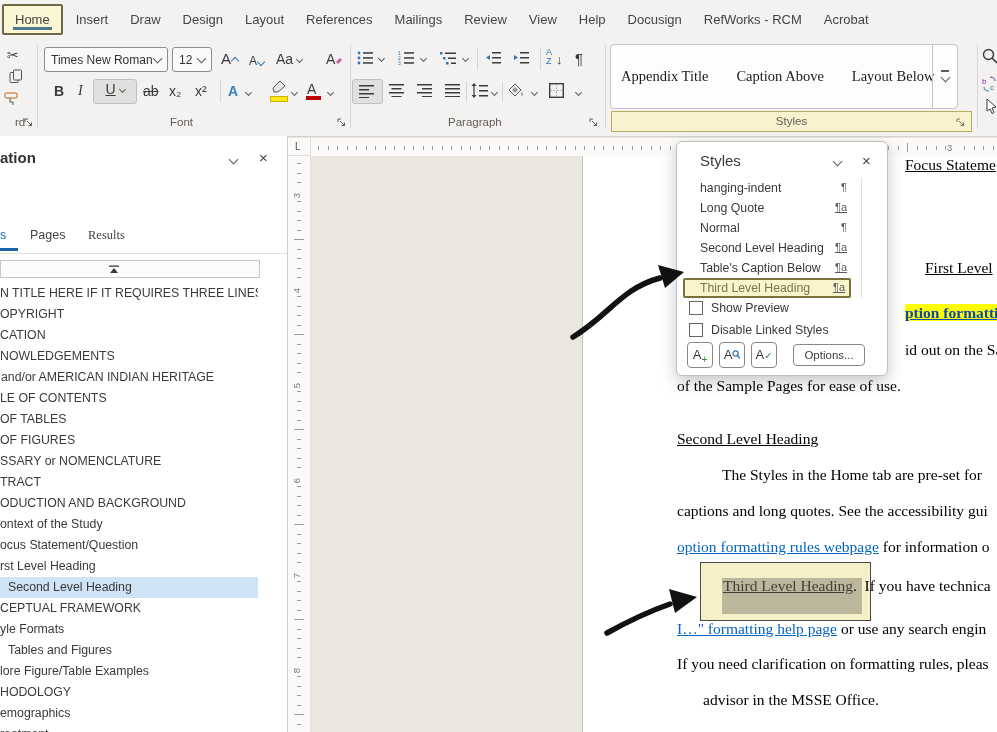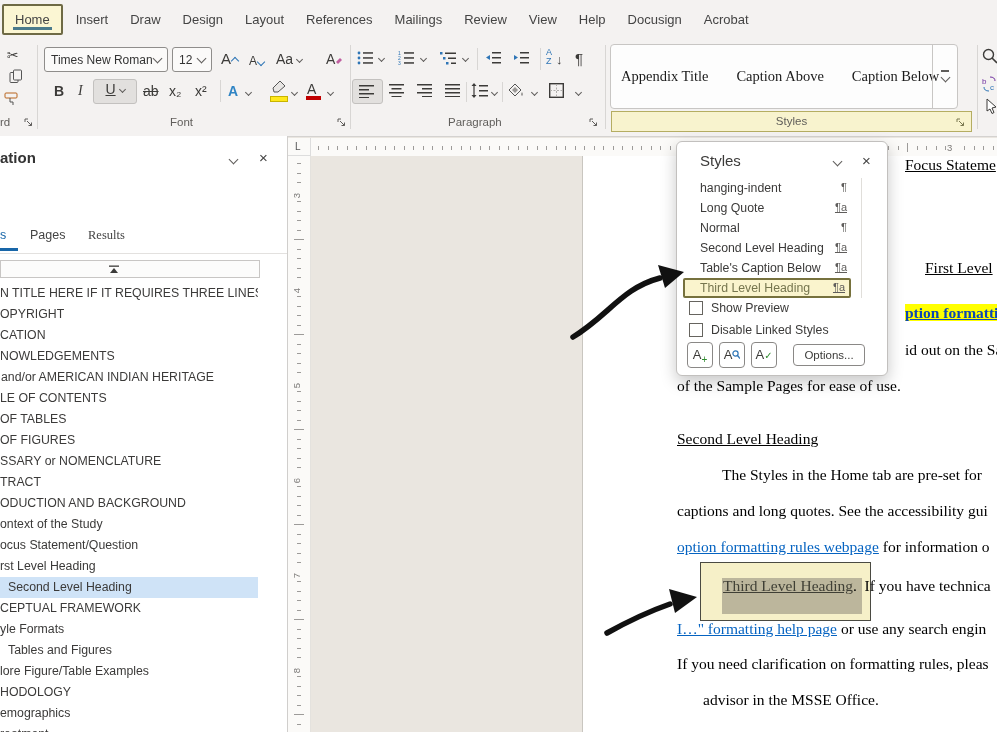--- a/index.html
+++ b/index.html
@@ -96,37 +96,38 @@
         <span class="tab">Insert</span>
         <span class="tab">Draw</span>
         <span class="tab">Design</span>
         <span class="tab">Layout</span>
         <span class="tab">References</span>
         <span class="tab">Mailings</span>
         <span class="tab">Review</span>
         <span class="tab">View</span>
         <span class="tab">Help</span>
         <span class="tab">Docusign</span>
+        <span class="tab">RefWorks - RCM</span>
         <span class="tab">Acrobat</span>
       </div>
 
     <span class="rbtn" style="left:7px;top:46px;">✂</span>
     <span class="ic" style="left:9px;top:69px;">
       <svg width="14" height="15">
           <rect x="1" y="3.5" width="8" height="10" rx="1" fill="none" stroke="#555"></rect>
           <rect x="4.5" y="1" width="8" height="10" rx="1" fill="#f4f2f1" stroke="#555"></rect>
         </svg>
     </span>
     <span class="ic" style="left:4px;top:92px;">
       <svg width="16" height="14">
           <rect x="1" y="1" width="12" height="5" rx="1" fill="none" stroke="#b8641e"></rect>
           <path d="M6 6 v4 h3 v3" fill="none" stroke="#555"></path>
         </svg>
     </span>
-    <span class="grp-label" style="left:0;">rd</span>
+    <span class="grp-label" style="left:15px;">rd</span>
     <span class="launcher" style="left:23px;top:117px;">
       <svg width="11" height="11">
           <path d="M2 2 h3 M2 2 v3 M4 4 l4.5 4.5 M8.5 5.5 v3 h-3" stroke="#5f5d5b" fill="none"></path>
         </svg>
     </span>
     <div class="vsep" style="left:37px;"></div>
 
     <div class="combo" style="left:44px;top:47px;width:124px;height:25px;">
       <span>Times New Roman</span>
         <span class="chev"></span>
@@ -291,21 +292,21 @@
       <svg width="11" height="11">
           <path d="M2 2 h3 M2 2 v3 M4 4 l4.5 4.5 M8.5 5.5 v3 h-3" stroke="#5f5d5b" fill="none"></path>
         </svg>
     </span>
     <div class="vsep" style="left:605px;"></div>
 
     <div id="gallery">
       <div id="gallery-items">
           <span class="gal-item">Appendix Title</span>
           <span class="gal-item">Caption Above</span>
-          <span class="gal-item">Caption Below</span>
+          <span class="gal-item">Layout Below</span>
         </div>
       <div id="gallery-more">
         <span style="width:8px;height:2px;background:#5f5d5b;margin-bottom:2px;"></span>
         <span class="chev"></span>
       </div>
     </div>
     <div id="styles-bar">
       <span>Styles</span>
       <span class="launcher" style="right:4px;top:5px;left:auto;position:absolute;">
         <svg width="11" height="11">

